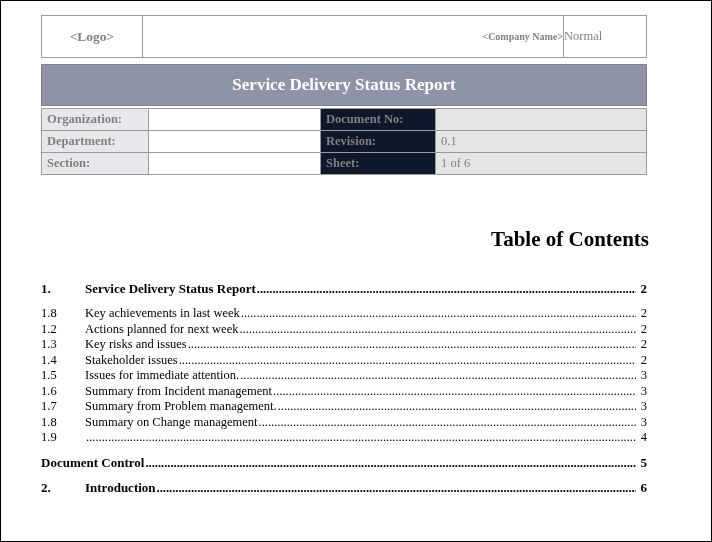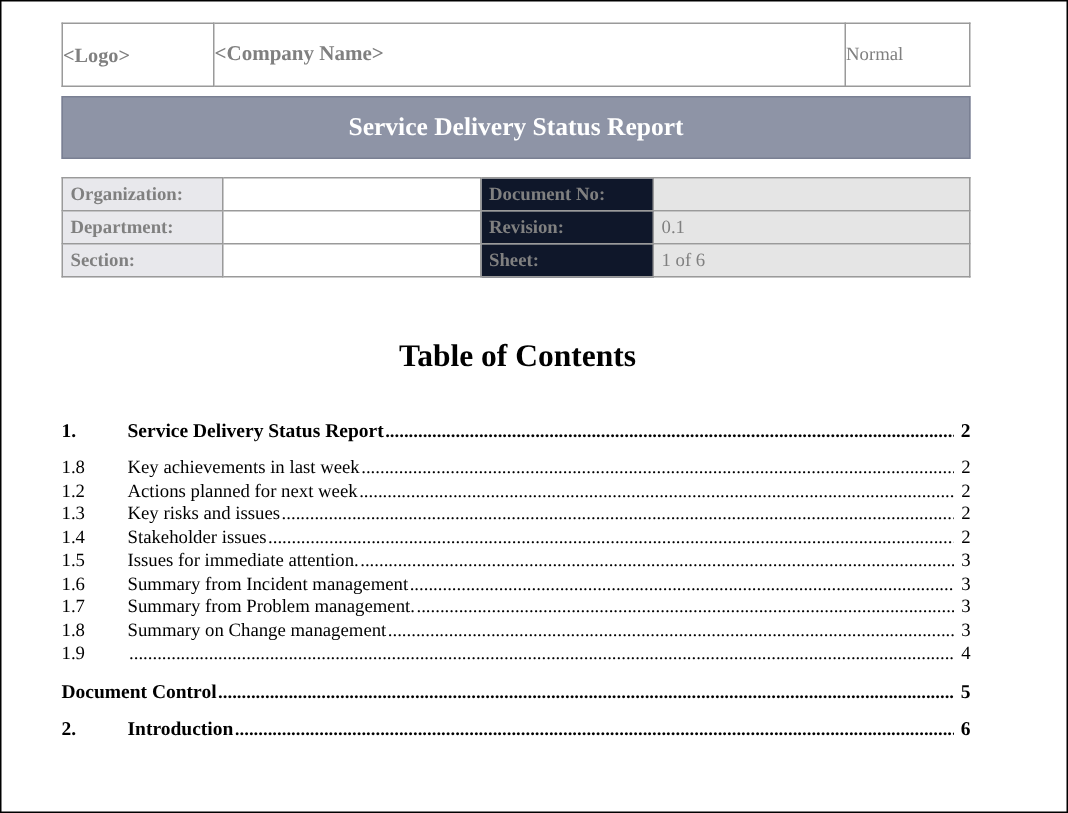--- a/index.html
+++ b/index.html
@@ -35,32 +35,32 @@
     table-layout: fixed;
   }
   table.hdr td {
     border: 1px solid #9a9a9a;
     padding: 0;
     vertical-align: middle;
   }
   .cell-logo {
     width: 100px;
     height: 41px;
-    text-align: left;
+    text-align: center;
     color: #808080;
     font-size: 13.5px;
     font-weight: bold;
     font-family: "Liberation Serif", serif;
   }
   .cell-company {
     width: 420px;
     height: 41px;
-    text-align: left;
+    text-align: right;
     color: #808080;
-    font-size: 14px;
+    font-size: 10px;
     font-weight: bold;
   }
   .cell-normal {
     height: 41px;
     color: #808080;
     font-size: 12.5px;
   }
 
   
   .title-band {
@@ -79,21 +79,21 @@
     font-size: 17px;
     font-weight: bold;
     font-family: "Liberation Serif", serif;
   }
 
   
   table.meta {
     border-collapse: collapse;
     width: 606px;
     table-layout: fixed;
-    margin-top: 12px;
+    margin-top: 2px;
   }
   table.meta td {
     border: 1px solid #9a9a9a;
     height: 21px;
     padding: 0 5px;
     font-size: 12.5px;
     color: #808080;
     font-family: "Liberation Serif", serif;
   }
   td.lbl {
@@ -109,25 +109,25 @@
   td.val {
     background: #ffffff;
   }
   td.val-e {
     background: #e5e5e5;
     width: 200px;
   }
 
   
   .toc-title {
-    text-align: center;
+    text-align: right;
     font-size: 21px;
     font-weight: bold;
     color: #000000;
-    margin-top: 40px;
+    margin-top: 52px;
     font-family: "Liberation Serif", serif;
   }
   .toc {
     margin-top: 28px;
     width: 606px;
   }
   .toc-row {
     display: flex;
     align-items: baseline;
     font-size: 12.5px;

